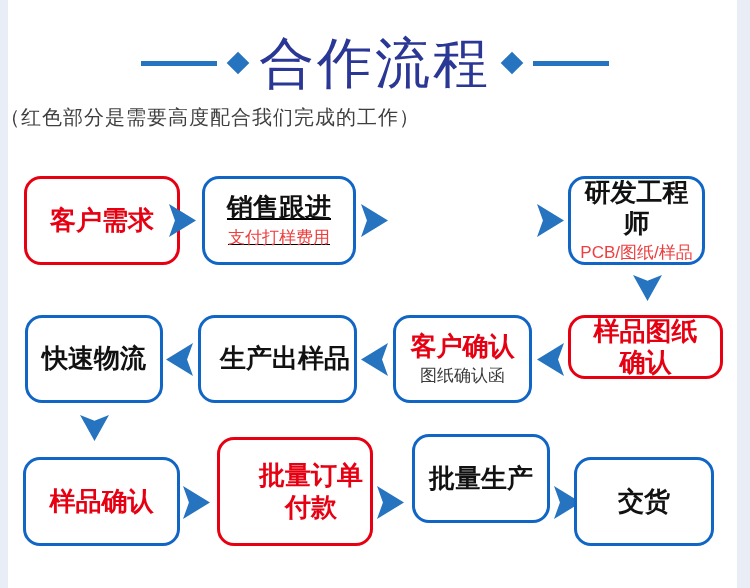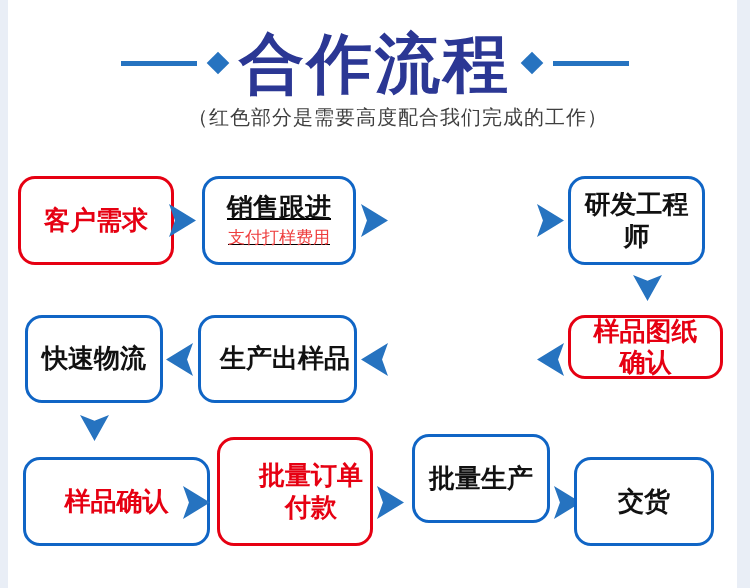--- a/index.html
+++ b/index.html
@@ -36,31 +36,31 @@
     width: 76px; height: 5px;
     background: var(--accent-blue, #2673c0);
   }
   .deco-diamond {
     width: 16px; height: 16px;
     background: var(--accent-blue, #2673c0);
     transform: rotate(45deg);
   }
   .page-title {
     margin: 0;
-    font-size: 65px;
-    font-weight: bold;
+    font-size: 55px;
+    font-weight: normal;
     letter-spacing: 3px;
     color: var(--title-blue, #2b3794);
     line-height: 1;
   }
   .subtitle {
     position: absolute;
     top: 104px; left: 0;
     width: 608px;
-    text-align: right;
+    text-align: left;
     font-size: 20px;
     color: #3f3f3f;
     letter-spacing: 1px;
   }
 
   
   .node {
     position: absolute;
     background: #ffffff;
     border: 3px solid var(--node-blue, #1065c5);
@@ -84,31 +84,31 @@
   .node-title.red-text { color: var(--red, #e60012); }
   .node-sub {
     font-size: 17px;
     margin-top: 2px;
     color: #3a3a3a;
     white-space: nowrap;
   }
   .node-sub.red-text { color: var(--sub-red, #ee3e3e); }
 
   
-  .n1  { left: 18px;  top: 176px; width: 156px; height: 89px; }
+  .n1  { left: 24px;  top: 176px; width: 156px; height: 89px; }
   .n2  { left: 202px; top: 176px; width: 154px; height: 89px; text-decoration: underline; }
   .n3  { left: 393px; top: 176px; width: 139px; height: 89px; }
   .n4  { left: 568px; top: 176px; width: 137px; height: 89px; }
   
   .n5  { left: 25px;  top: 315px; width: 138px; height: 88px; }
   .n6  { left: 198px; top: 315px; width: 159px; height: 88px; align-items: flex-end; }
   .n7  { left: 393px; top: 315px; width: 139px; height: 88px; }
   .n8  { left: 568px; top: 315px; width: 155px; height: 64px; }
   
-  .n9  { left: 23px;  top: 457px; width: 187px; height: 89px; gap: 10px; }
+  .n9  { left: 23px;  top: 457px; width: 157px; height: 89px; gap: 10px; }
   .n10 { left: 217px; top: 437px; width: 156px; height: 109px; padding-left: 36px; }
   .n11 { left: 412px; top: 434px; width: 138px; height: 89px; }
   .n12 { left: 574px; top: 457px; width: 140px; height: 89px; }
 
   
   .arrow {
     position: absolute;
     background: var(--arrow-blue, #2673c0);
   }
   .arrow.right {
@@ -163,34 +163,39 @@
   <div class="node n2">
     <div class="node-title">销售跟进</div>
     <div class="node-sub red-text">支付打样费用</div>
   </div>
   <div class="arrow right a2"></div>
 
   <div class="arrow right a3"></div>
 
   <div class="node n4">
     <div class="node-title">研发工程师</div>
+    <div class="node-sub red-text">PCB/图纸/样品</div>
   </div>
 
   <div class="arrow down d1"></div>
 
   <div class="node n5">
     <div class="node-title">快速物流</div>
   </div>
   <div class="arrow left a4"></div>
 
   <div class="node n6">
     <div class="node-title">生产出样品</div>
   </div>
   <div class="arrow left a5"></div>
 
+  <div class="node n7">
+    <div class="node-title red-text">客户确认</div>
+    <div class="node-sub">图纸确认函</div>
+  </div>
   <div class="arrow left a6"></div>
 
   <div class="node n8 red-border">
     <div class="node-title red-text">样品图纸
 确认</div>
   </div>
 
   <div class="arrow down d2"></div>
 
   <div class="node n9">

